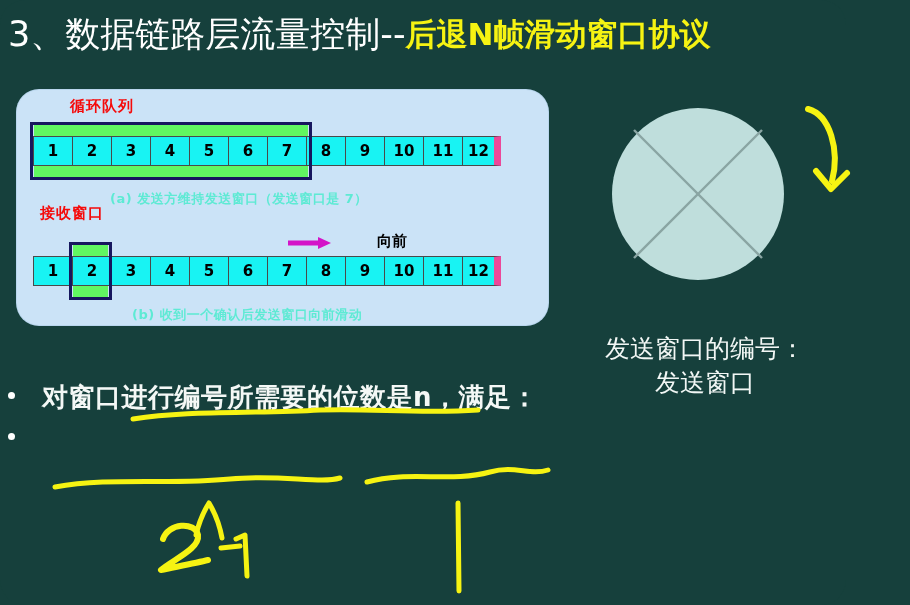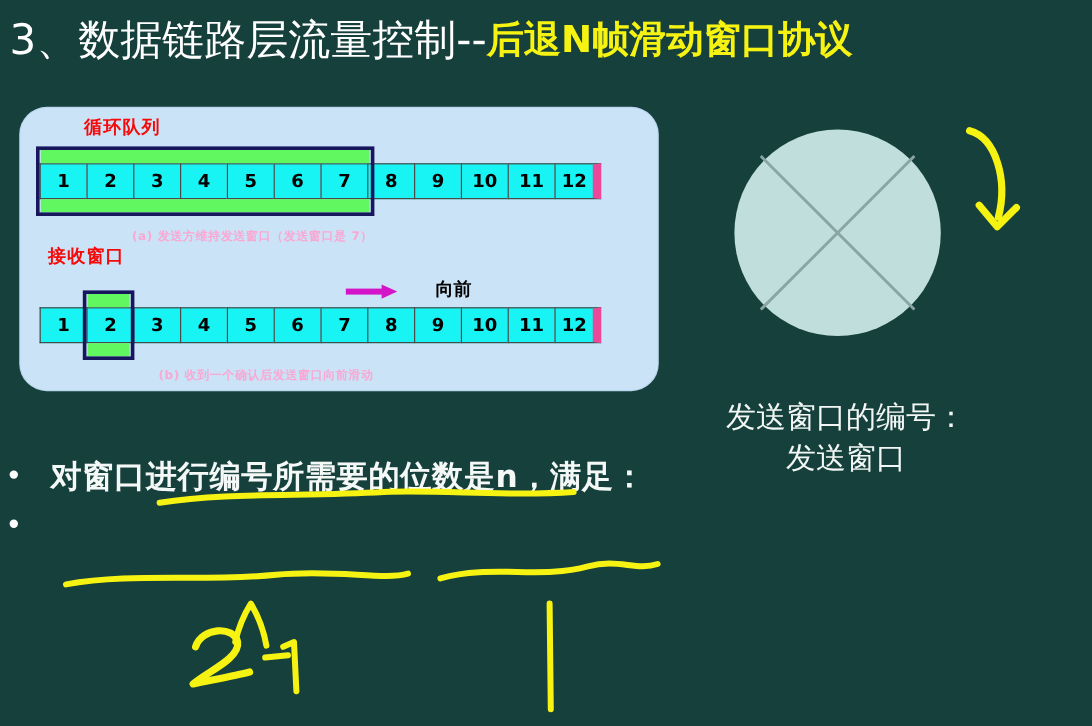--- a/index.html
+++ b/index.html
@@ -118,22 +118,22 @@
     position: absolute;
     background: #61f761;
   }
   #sender-green-top   { left: 34px; top: 125px; width: 274px; height: 11px; }
   #sender-green-bottom{ left: 34px; top: 166px; width: 274px; height: 11px; }
   #receiver-green-top   { left: 73px; top: 245px; width: 35px; height: 11px; }
   #receiver-green-bottom{ left: 73px; top: 286px; width: 35px; height: 11px; }
 
   .caption {
     position: absolute;
-    color: #f9a8d4;
-    font-size: 10px;
+    color: #5eead4;
+    font-size: 13px;
     font-weight: bold;
     white-space: nowrap;
     letter-spacing: 0.5px;
   }
   #caption-a { left: 110px; top: 190px; }
   #caption-b { left: 132px; top: 306px; }
 
   
   #forward-arrow-group {
     position: absolute;
@@ -141,21 +141,21 @@
     top: 232px;
     width: 110px;
     height: 24px;
   }
   #forward-arrow-icon {
     position: absolute;
     left: 0; top: 4px;
   }
   #forward-label {
     position: absolute;
-    left: 27px;
+    left: 41px;
     top: 0px;
     font-size: 15px;
     font-weight: bold;
     color: #000000;
     white-space: nowrap;
     padding-left: 48px;
   }
 
   
   #circle-figure {
@@ -186,21 +186,20 @@
   #circle-caption {
     position: absolute;
     left: 590px;
     top: 332px;
     width: 230px;
     text-align: center;
     color: #f2f7f5;
     font-size: 25px;
     line-height: 34px;
     white-space: nowrap;
-    font-family: Liberation Serif, serif;
   }
   #circle-caption .cc-line { display: block; }
 
   
   .bullet-row {
     position: absolute;
     left: 8px;
     white-space: nowrap;
     color: #f4f8f6;
   }

